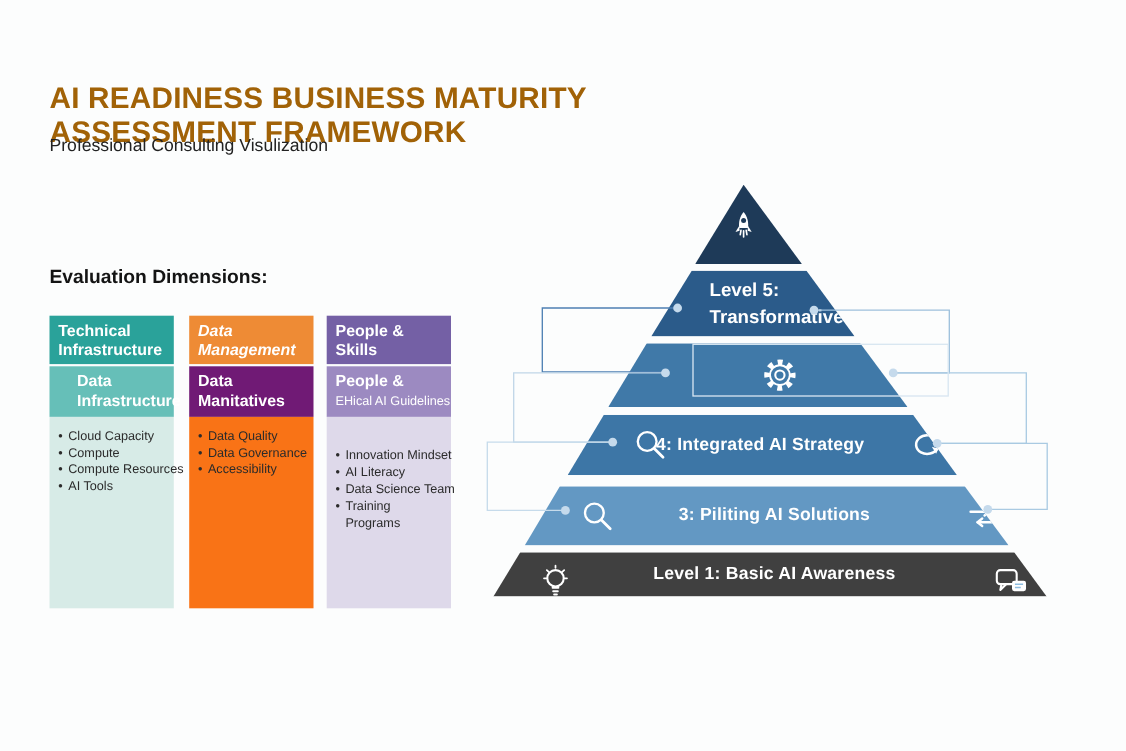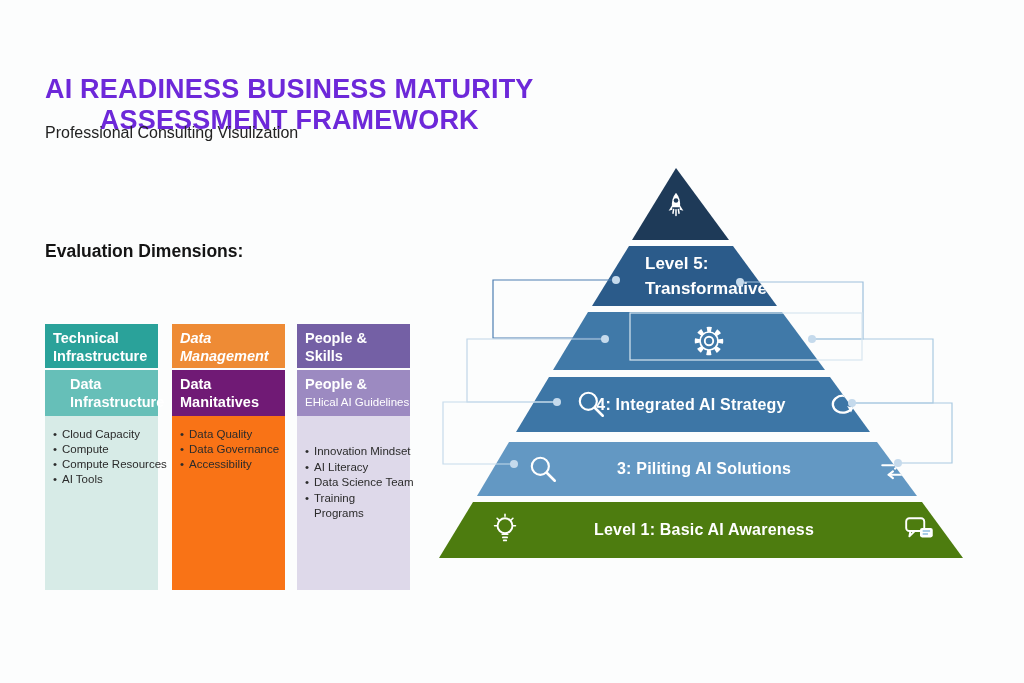--- a/index.html
+++ b/index.html
@@ -1,26 +1,26 @@
 <!DOCTYPE html>
 <html><head>
 <meta charset="utf-8">
 <style>
   html,body{margin:0;padding:0;}
   body{font-family:"Liberation Sans", sans-serif; background:#ffffff;}
   .canvas{position:relative;width:1024px;height:683px;background:#fcfdfd;overflow:hidden;}
 
   
-  .title{position:absolute;left:45px;top:56px;font-size:27px;font-weight:bold;color:#6d28d9;line-height:31px;letter-spacing:.2px;text-align:center;}
+  .title{position:absolute;left:45px;top:56px;font-size:27px;font-weight:bold;color:#a16207;line-height:31px;letter-spacing:.2px;}
   .title span{display:block;}
   .subtitle{position:absolute;left:45px;top:124px;font-size:16px;color:#222;}
 
   
   .eval-heading{position:absolute;left:45px;top:241px;font-size:17.5px;font-weight:bold;color:#141414;}
-  .columns{position:absolute;left:45px;top:287px;width:370px;height:266px;margin-top:37px;}
+  .columns{position:absolute;left:45px;top:287px;width:370px;height:266px;}
   .col{position:absolute;top:0;width:113px;}
   .col.c0{left:0;}
   .col.c1{left:127px;}
   .col.c2{left:252px;}
   .col-h1,.col-h2{box-sizing:border-box;width:113px;color:#fff;font-weight:bold;font-size:14.5px;line-height:18px;padding:5px 8px;}
   .col-h1{height:44px;}
   .col-h2{height:46px;margin-top:2px;}
   .c0 .col-h1{background:#2aa29a;}
   .c0 .col-h2{background:#66bfb8;padding-left:25px;}
   .c1 .col-h1{background:#ee8b35;font-style:italic;}
@@ -38,21 +38,21 @@
   .c2 .li.wrap{white-space:normal;max-width:62px;}
 
   
   .pyramid{position:absolute;left:439px;top:168px;width:540px;height:392px;}
   .band{position:absolute;left:0;width:530px;}
   .band-apex   {top:0;   height:72px;background:#1e3a58;clip-path:polygon(237px 0px,290px 72px,193px 72px);}
   .band-l5     {top:78px; height:60px;background:#2b5b8a;clip-path:polygon(190px 0px,294px 0px,338px 60px,153px 60px);}
   .band-gear   {top:144px;height:58px;background:#4079a8;clip-path:polygon(149px 0px,343px 0px,386px 58px,114px 58px);}
   .band-l4     {top:209px;height:55px;background:#3d76a6;clip-path:polygon(110px 0px,391px 0px,431px 55px,77px 55px);}
   .band-l3     {top:274px;height:54px;background:#6398c3;clip-path:polygon(70px 0px,438px 0px,478px 54px,38px 54px);}
-  .band-l1     {top:334px;height:56px;background:#4d7c0f;clip-path:polygon(34px 0px,483px 0px,524px 56px,0px 56px);}
+  .band-l1     {top:334px;height:40px;background:#404040;clip-path:polygon(34px 0px,483px 0px,524px 56px,0px 56px);}
   .band .icon{position:absolute;display:block;}
   .band-label{position:absolute;left:0;right:0;top:0;bottom:0;display:flex;align-items:center;justify-content:center;color:#fff;font-weight:bold;font-size:16px;letter-spacing:.2px;}
   .band-l4 .band-label{padding-right:26px;}
   .l5-text{position:absolute;left:206px;top:5px;color:#fff;font-weight:bold;font-size:17px;line-height:25px;}
   .l5-text span{display:block;}
   .callouts{position:absolute;left:0;top:0;pointer-events:none;}
 </style>
 </head>
 <body>
 

